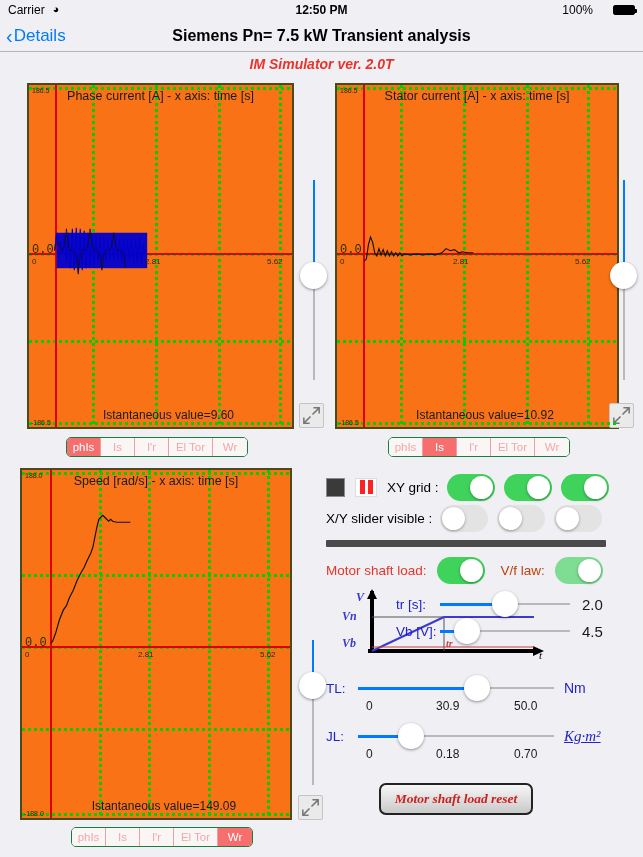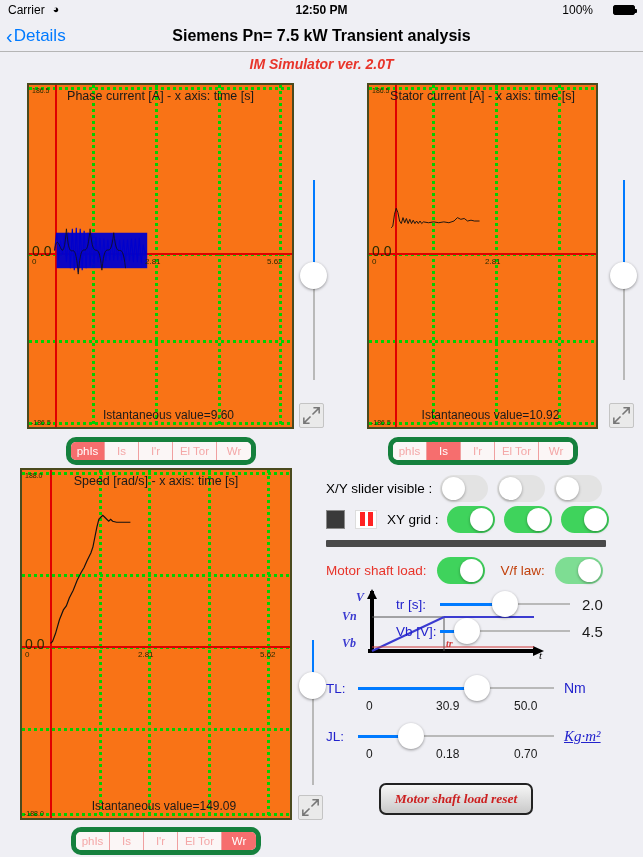--- a/index.html
+++ b/index.html
@@ -57,21 +57,21 @@
   }
   .plot-title {
     position: absolute; top: 4px; left: 0; right: 0; text-align: center;
     font-size: 12.5px; color: #1a1a1a; z-index: 4; white-space: nowrap;
   }
   .plot-ymax, .plot-ymin, .plot-zero, .plot-x0, .plot-xmid, .plot-xmax {
     position: absolute; font-size: 7px; color: #2b2b00; z-index: 4;
   }
   .plot-ymax { top: 2px; left: 3px; }
   .plot-ymin { bottom: 1px; left: 2px; }
-  .plot-zero { font-size: 14px; }
+  .plot-zero { font-size: 12px; font-family: Liberation Mono, monospace; }
   .plot-inst {
     position: absolute; left: 16px; right: 0; text-align: center;
     bottom: 5px; font-size: 12px; color: #1a1a1a; z-index: 4;
   }
   .gridline-v {
     position: absolute; top: 0; bottom: 0; width: 3px;
     background-image: linear-gradient(#00d000 50%, transparent 50%);
     background-size: 3px 6px; z-index: 2;
   }
   .gridline-h {
@@ -93,21 +93,21 @@
   .vknob {
     position: absolute; width: 27px; height: 27px; border-radius: 50%;
     background: #fff; box-shadow: 0 1px 3px rgba(0,0,0,.4); left: 1px;
   }
   .expand-icon {
     position: absolute; width: 25px; height: 25px; cursor: pointer;
     border: 1px solid #c4c4c4; background: #eaeaea; border-radius: 2px;
   }
   
   .seg {
-    display: inline-flex; border: 5px solid #15803d; border-radius: 10px;
+    display: inline-flex; border: 1px solid #15803d; border-radius: 5px;
     overflow: hidden; background: #fdf4f4;
   }
   .seg-item {
     font-size: 11.5px; padding: 3px 0; text-align: center;
     color: #f4a7a7; border-right: 1px solid #f0a0a0; cursor: pointer;
     background: #fbf6f6; min-width: 34px;
   }
   .seg-item:last-child { border-right: none; }
   .seg-item.on { background: #f66e6e; color: #fff; }
   
@@ -218,21 +218,21 @@
     </svg>
 </div>
 <div class="seg" style="position:absolute; left:66px; top:437px;">
   <div class="seg-item on">phIs</div>
   <div class="seg-item">Is</div>
   <div class="seg-item">I'r</div>
   <div class="seg-item" style="min-width:44px">El Tor</div>
   <div class="seg-item">Wr</div>
 </div>
 
-<div class="plot-frame" style="position:absolute; left:335px; top:83px; width:231px; height:346px;margin-left:32px;">
+<div class="plot-frame" style="position:absolute; left:335px; top:83px; width:284px; height:346px;">
   <div class="gridline-v" style="left:63px;"></div>
   <div class="gridline-v" style="left:126px;"></div>
   <div class="gridline-v" style="left:189px;"></div>
   <div class="gridline-v" style="left:250px;"></div>
   <div class="gridline-h" style="top:2px;"></div>
   <div class="gridline-h" style="top:168px;"></div>
   <div class="gridline-h" style="top:255px;"></div>
   <div class="gridline-h" style="bottom:2px;"></div>
   <div class="axis-red-h" style="top:168px;"></div>
   <div class="axis-red-v" style="left:26px;"></div>
@@ -308,47 +308,47 @@
 <div class="seg" style="position:absolute; left:71px; top:827px;">
   <div class="seg-item">phIs</div>
   <div class="seg-item">Is</div>
   <div class="seg-item">I'r</div>
   <div class="seg-item" style="min-width:44px">El Tor</div>
   <div class="seg-item on">Wr</div>
 </div>
 
 <div style="position:absolute; left:326px; top:472px; width:300px;">
 
-  <div style="display:flex; align-items:center; height:32px;">
-    <div class="ctrl-label">X/Y slider visible :</div>
-    <div class="switch" style="margin-left:8px;">
-        <span class="knob"></span>
-      </div>
-    <div class="switch" style="margin-left:9px;">
-        <span class="knob"></span>
-      </div>
-    <div class="switch" style="margin-left:9px;">
-        <span class="knob"></span>
-      </div>
-  </div>
-
   <div style="display:flex; align-items:center; height:30px;">
     <div class="icon-box-dark"></div>
     <div class="icon-pause" style="margin-left:10px;">
         <i></i>
         <i></i>
       </div>
     <div class="ctrl-label" style="margin-left:10px;">XY grid :</div>
     <div class="switch on" style="margin-left:8px;">
         <span class="knob"></span>
       </div>
     <div class="switch on" style="margin-left:9px;">
         <span class="knob"></span>
       </div>
     <div class="switch on" style="margin-left:9px;">
+        <span class="knob"></span>
+      </div>
+  </div>
+
+  <div style="display:flex; align-items:center; height:32px;">
+    <div class="ctrl-label">X/Y slider visible :</div>
+    <div class="switch" style="margin-left:8px;">
+        <span class="knob"></span>
+      </div>
+    <div class="switch" style="margin-left:9px;">
+        <span class="knob"></span>
+      </div>
+    <div class="switch" style="margin-left:9px;">
         <span class="knob"></span>
       </div>
   </div>
 
   <div class="sep-bar" style="margin:6px 0 8px 0; width:280px;"></div>
 
   <div style="display:flex; align-items:center; height:30px;">
     <div class="ctrl-label" style="color:#e8342a;">Motor shaft load:</div>
     <div class="switch on" style="margin-left:10px;">
         <span class="knob"></span>

